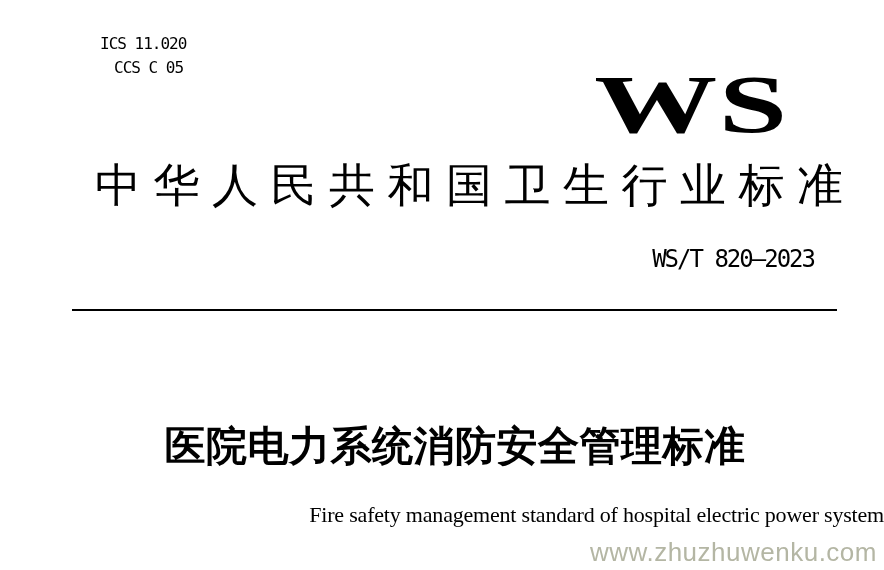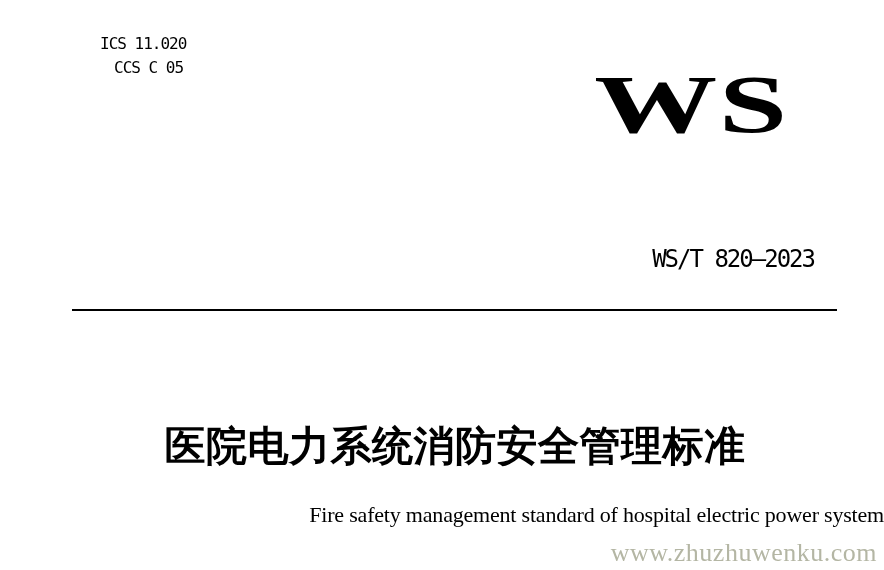--- a/index.html
+++ b/index.html
@@ -109,37 +109,38 @@
     font-family: "Liberation Serif", serif;
     font-size: 22px;
     letter-spacing: -0.2px;
     color: #000;
   }
   
   .watermark {
     position: absolute;
     right: 7px;
     bottom: 2px;
-    font-family: Liberation Serif, serif;
+    font-family: Liberation Sans, sans-serif;
     font-size: 26px;
     letter-spacing: 0.5px;
     color: #b4b6a4;
   }
 </style>
 </head>
 <body>
 
 <div class="page">
 
   <div class="ics-line">ICS 11.020</div>
 
   <div class="ccs-line">CCS C 05</div>
 
   <div class="ws-logo">WS</div>
 
+  <div class="standard-category">中华人民共和国卫生行业标准</div>
 
   <div class="standard-number">WS/T 820—2023</div>
 
   <div class="header-rule"></div>
 
   <div class="doc-title-zh">医院电力系统消防安全管理标准</div>
 
   <div class="doc-title-en">Fire safety management standard of hospital electric power system</div>
 
   <div class="watermark">www.zhuzhuwenku.com</div>

